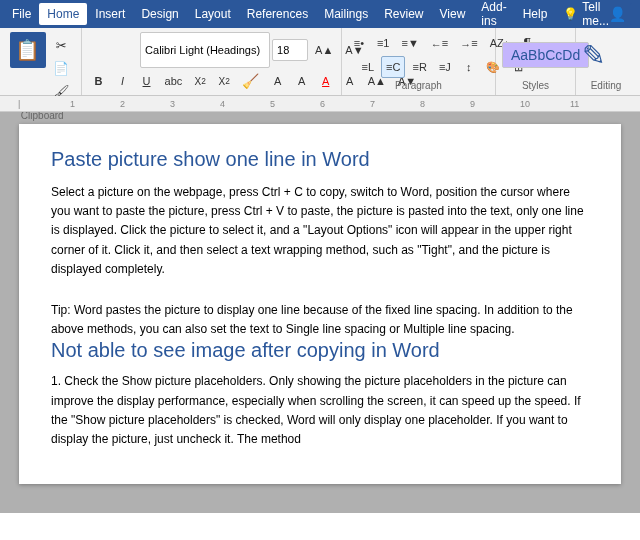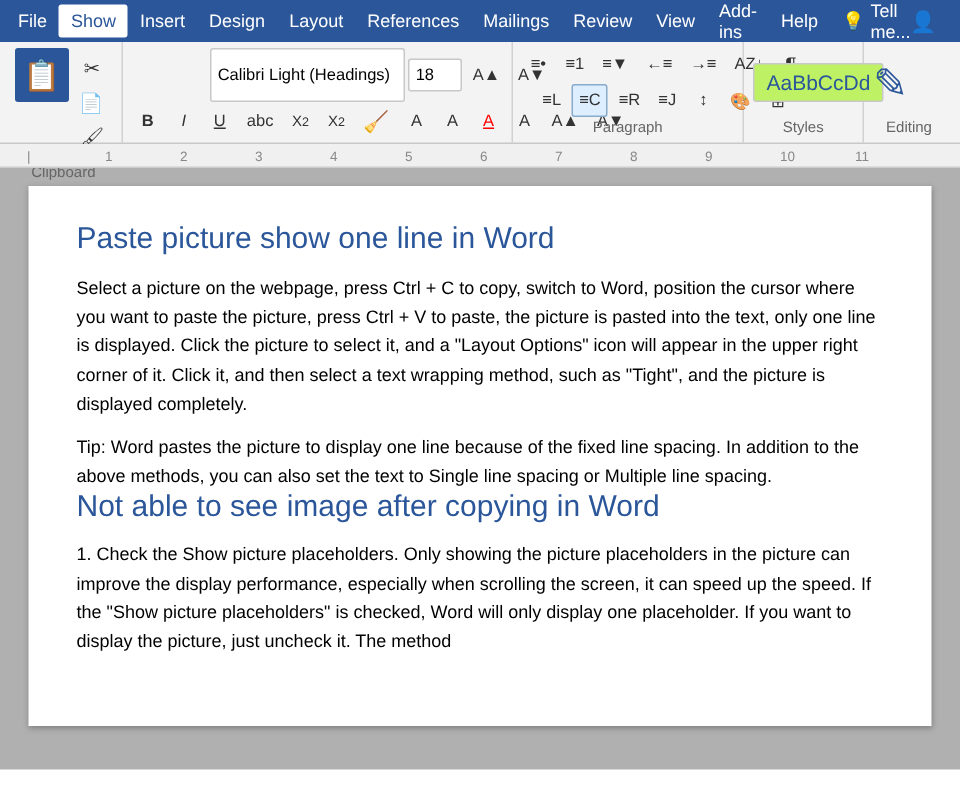--- a/index.html
+++ b/index.html
@@ -127,21 +127,21 @@
       font-size: 20px;
       color: #2b579a;
       margin-bottom: 12px;
       font-weight: normal;
     }
 
     .doc-body {
       font-size: 12px;
       line-height: 1.6;
       color: #000;
-      margin-bottom: 10px;
+      margin-bottom: 22px;
     }
 
     .doc-tip {
       font-size: 12px;
       line-height: 1.6;
       color: #000;
     }
 
     .doc-title2 {
       font-size: 20px;
@@ -168,21 +168,21 @@
       display: flex;
       align-items: center;
       gap: 4px;
     }
   </style>
 </head>
 <body>
 
 <div class="menu-bar">
   <span class="menu-item">File</span>
-  <span class="menu-item active">Show</span>
+  <span class="menu-item active">Home</span>
   <span class="menu-item">Insert</span>
   <span class="menu-item">Design</span>
   <span class="menu-item">Layout</span>
   <span class="menu-item">References</span>
   <span class="menu-item">Mailings</span>
   <span class="menu-item">Review</span>
   <span class="menu-item">View</span>
   <span class="menu-item">Add-ins</span>
   <span class="menu-item">Help</span>
   <span style="margin-left:8px; color:#fff; font-size:12px; display:flex; align-items:center; gap:4px;">
@@ -262,21 +262,21 @@
         <button class="ribbon-btn">↕</button>
         <button class="ribbon-btn">🎨</button>
         <button class="ribbon-btn">⊞</button>
       </div>
     </div>
     <div class="rg-label">Paragraph</div>
   </div>
 
   <div class="rg" style="min-width:80px;">
     <div class="rg-top" style="flex-direction:column; align-items:center; justify-content:center; flex:1;">
-      <div style="border:1px solid #c8c8c8; background:#bef264; padding:4px 8px; font-size:12px; cursor:pointer; border-radius:2px;">
+      <div style="border:1px solid #c8c8c8; background:#c4b5fd; padding:4px 8px; font-size:12px; cursor:pointer; border-radius:2px;">
         <span style="font-size:14px; color:#2b579a;">AaBbCcDd</span>
       </div>
     </div>
     <div class="rg-label">Styles</div>
   </div>
 
   <div class="rg" style="border-right:none; min-width:60px;">
     <div class="rg-top" style="flex-direction:column; align-items:center; justify-content:center; flex:1;">
       <div style="font-size:28px; color:#2b579a; cursor:pointer;">✎</div>
     </div>

